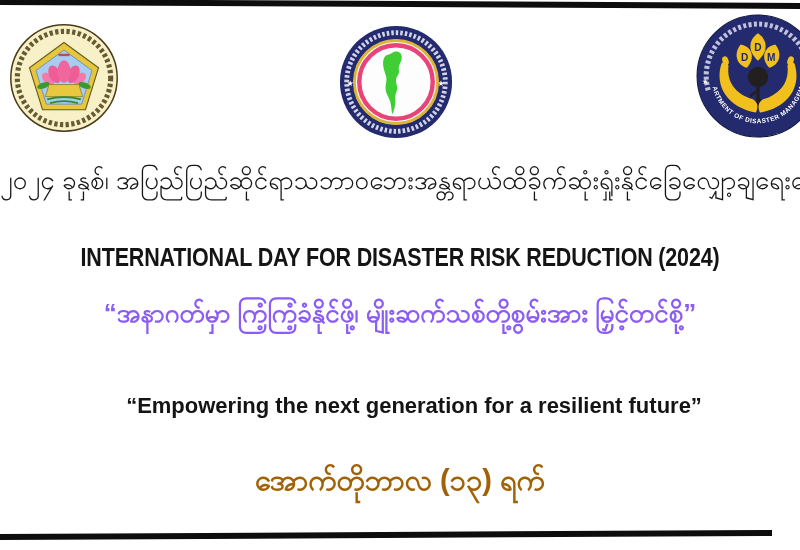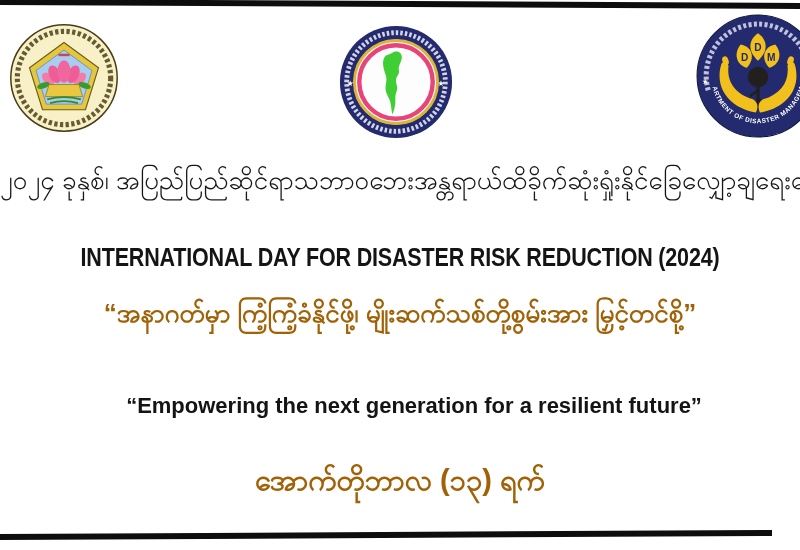--- a/index.html
+++ b/index.html
@@ -12,21 +12,21 @@
   .rule.top{top:-1px;left:-2px;width:806px;height:6px;transform:rotate(0.28deg);transform-origin:left top;}
   .rule.bottom{top:534px;left:0;width:772px;height:6px;transform:rotate(-0.3deg);transform-origin:left top;}
   .logo{position:absolute;}
   .logo svg{display:block;}
   #logo-left{left:8px;top:17px;width:112px;height:122px;}
   #logo-center{left:338px;top:24px;width:116px;height:116px;}
   #logo-right{left:695px;top:13px;width:126px;height:126px;}
   .line{position:absolute;left:0;width:100%;text-align:center;line-height:1.25;white-space:nowrap;}
   .my-title{top:164px;font-size:26px;font-weight:400;color:#161616;}
   .en-title{top:242px;font-size:25px;font-weight:700;transform:scaleX(.86);letter-spacing:-0.2px;color:#141414;}
-  .my-theme{top:297px;font-size:26px;font-weight:700;color:#a16207;}
+  .my-theme{top:297px;font-size:26px;font-weight:700;color:#8b5cf6;}
   .en-theme{top:392px;font-size:22px;font-weight:600;color:#141414;padding-left:14px;}
   .my-date{top:462px;font-size:29px;font-weight:700;color:#a16207;}
 </style>
 </head>
 <body>
 
 <div class="rule top"></div>
 
 <div class="logo" id="logo-left">
   <svg viewBox="0 0 120 120" width="112" height="122">

